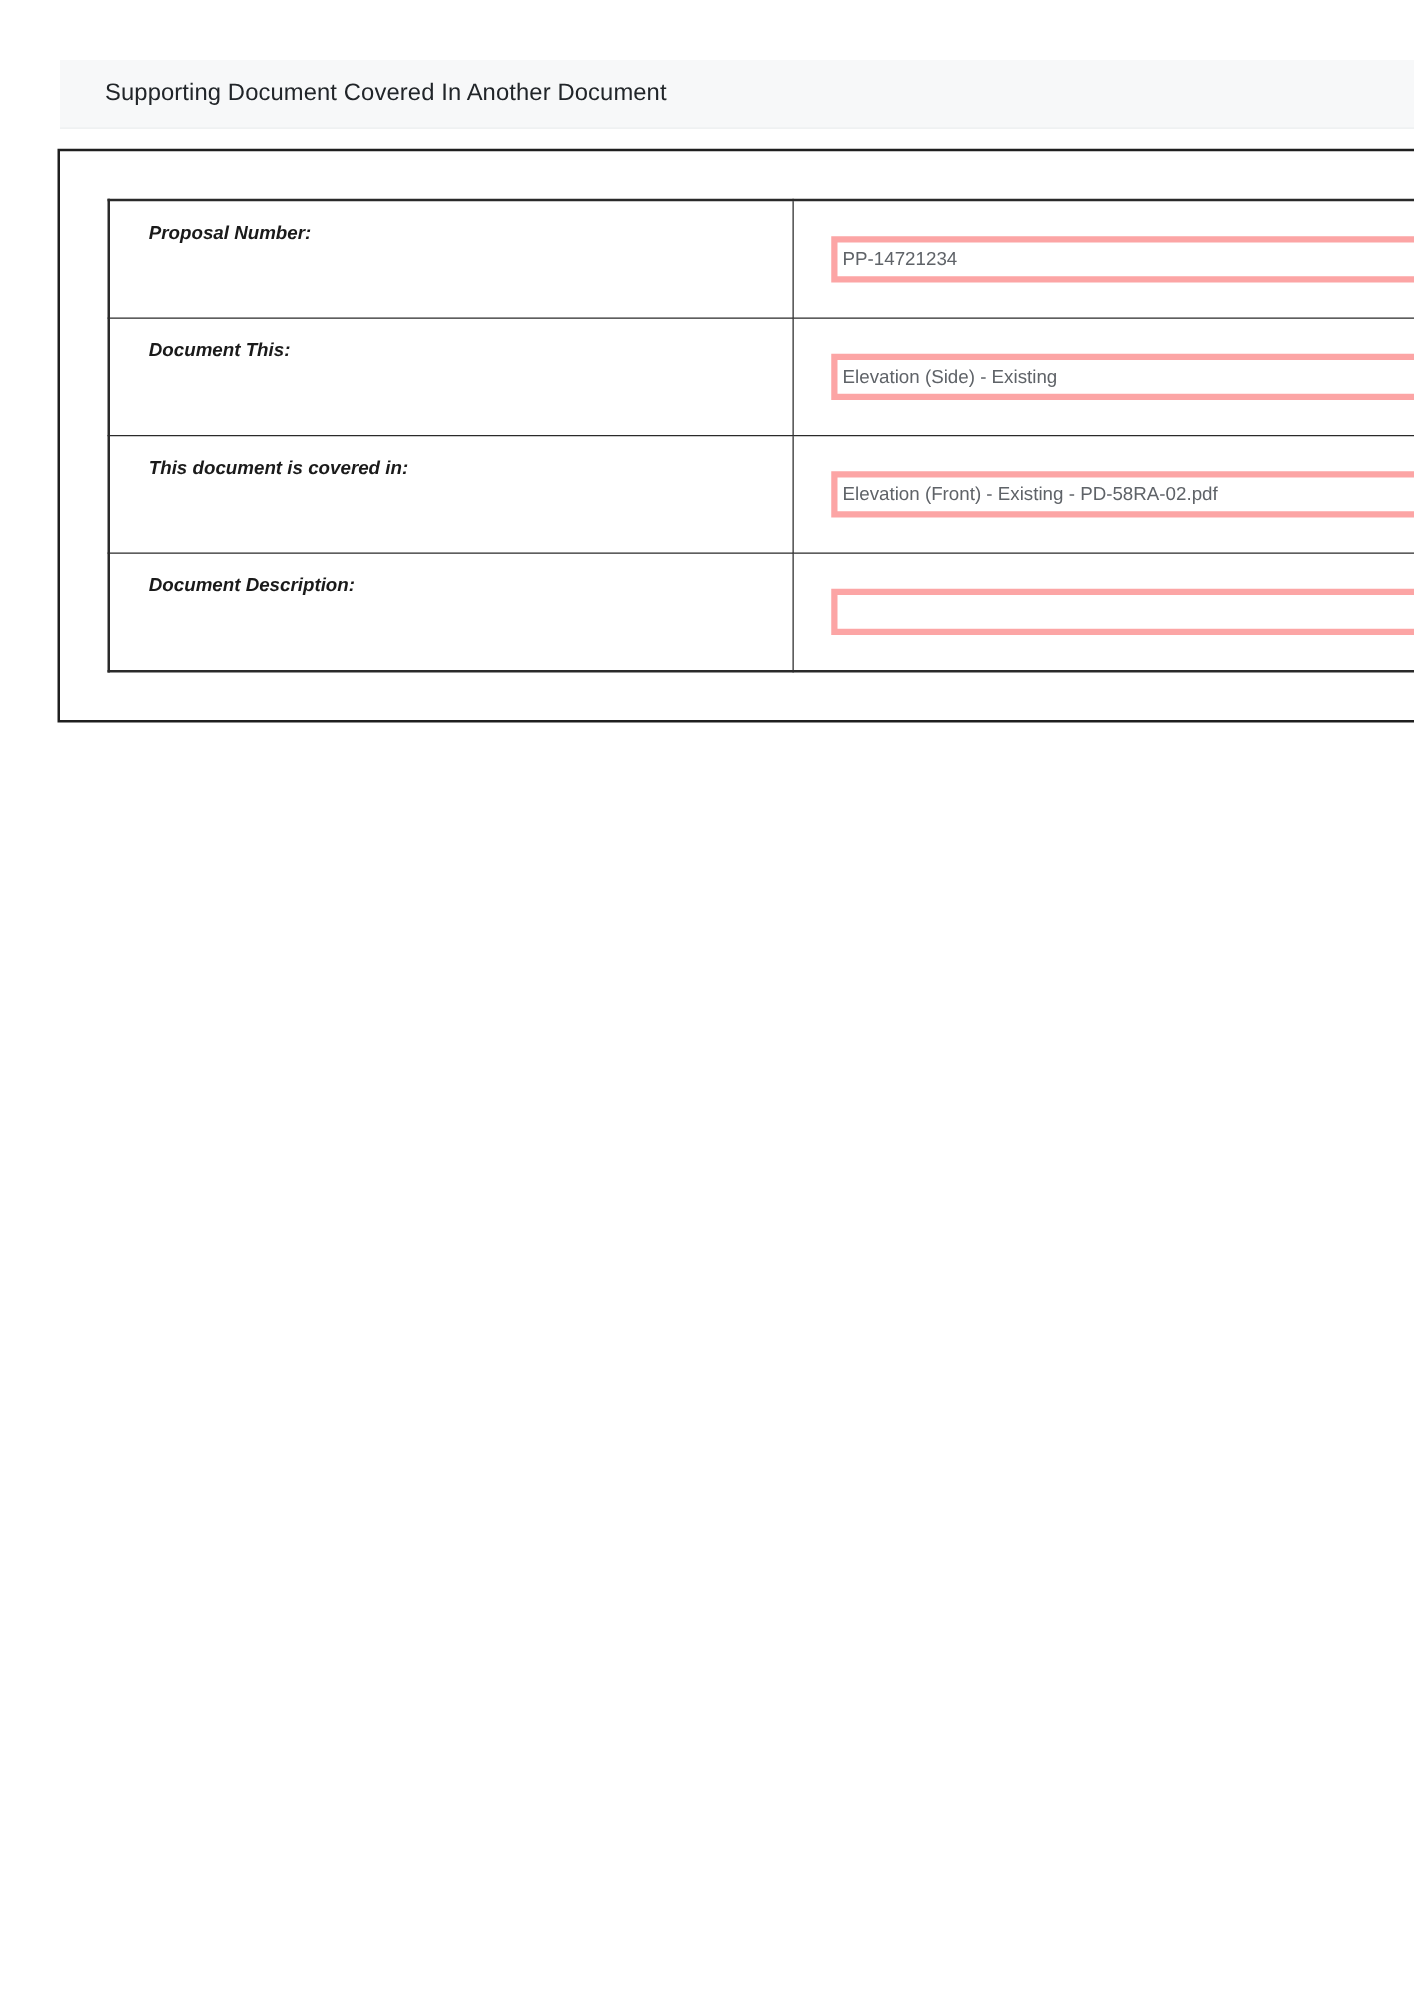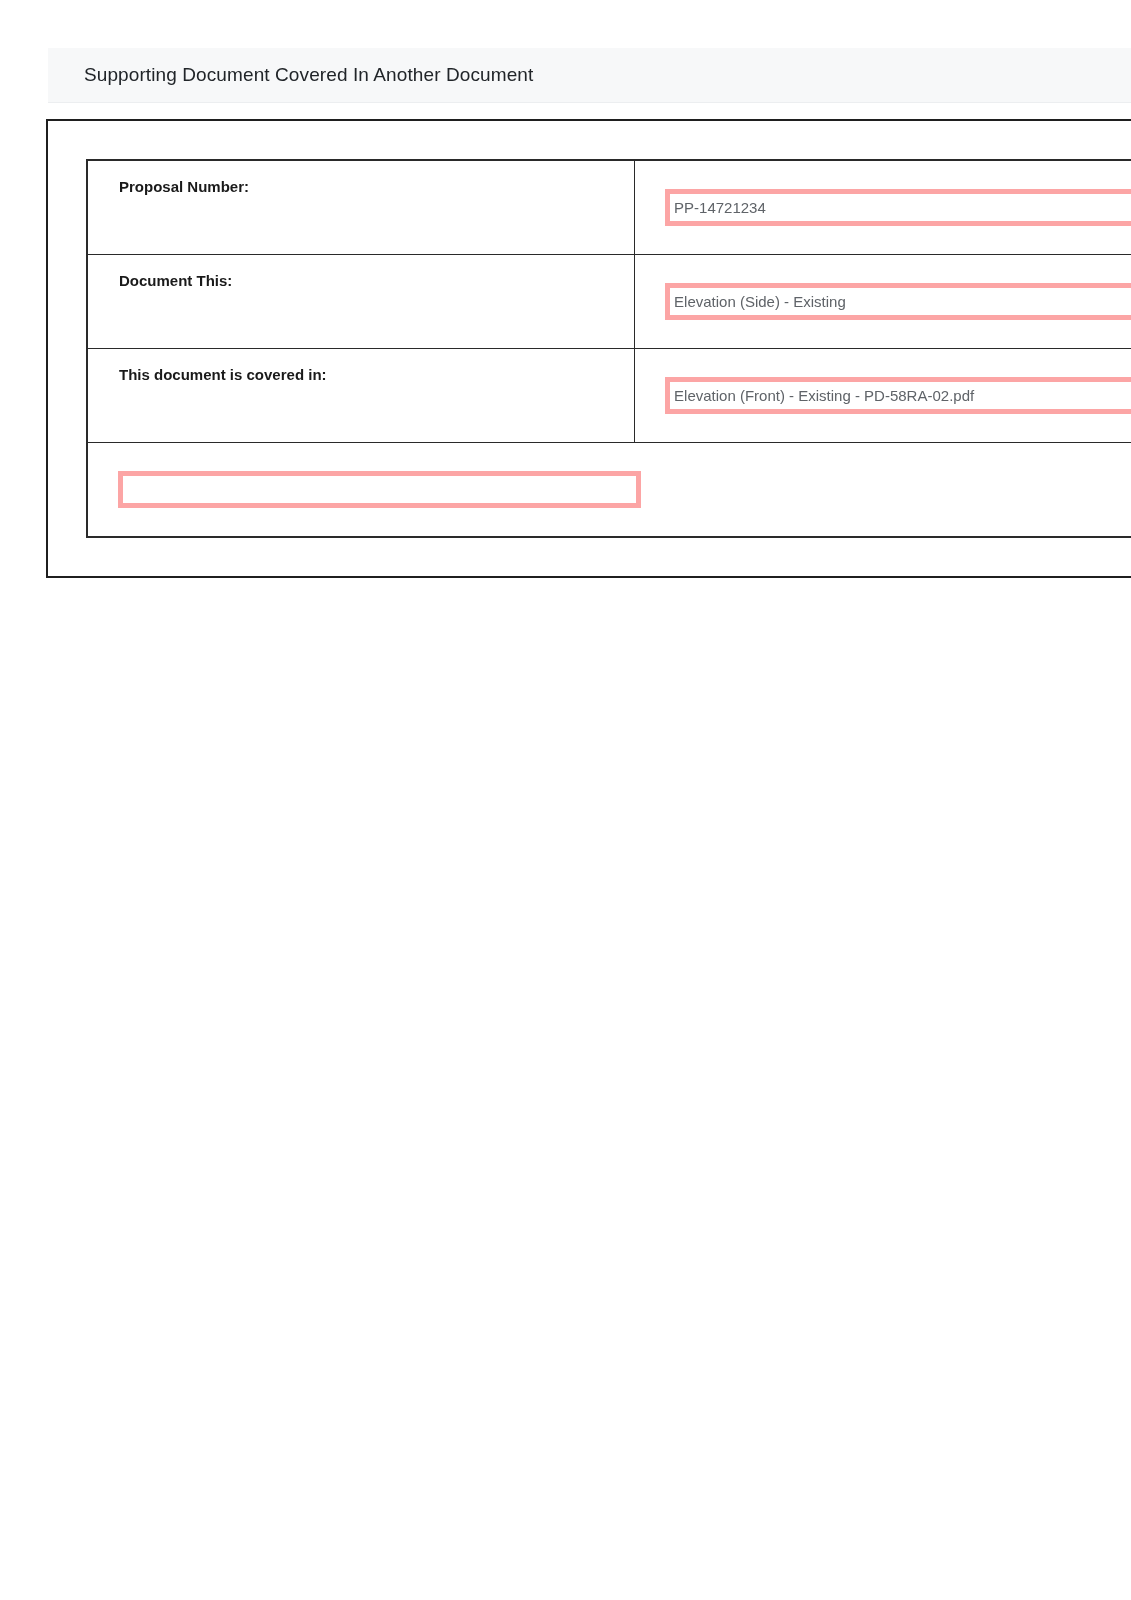--- a/index.html
+++ b/index.html
@@ -52,20 +52,21 @@
     vertical-align: top;
   }
   .form-row:last-child .cell {
     border-bottom: none;
   }
   .label-cell {
     width: 52%;
     border-right: 1px solid #2a2a2a;
     padding: 17px 15px 14px 15px;
     height: 64px;
+    font-style: italic;
   }
   .form-row:nth-child(4) .label-cell { height: 67px; }
   .form-row:nth-child(5) .label-cell { height: 81px; }
   .label-cell span {
     font-size: 15px;
     font-weight: 700;
     color: #1a1a1a;
   }
   .input-cell {
     padding: 12px 10px 12px 14px;
@@ -114,19 +115,22 @@
     <div class="form-row">
       <div class="cell label-cell">
         <span>This document is covered in:</span>
       </div>
       <div class="cell input-cell">
         <input class="field-input" type="text" value="Elevation (Front) - Existing - PD-58RA-02.pdf" style="">
       </div>
     </div>
 
     <div class="form-row">
+      <div class="cell label-cell">
+        <span>Document Description:</span>
+      </div>
       <div class="cell input-cell">
         <input class="field-input" type="text" value="" style="">
       </div>
     </div>
 
   </div>
 </div>
 
 </body></html>

